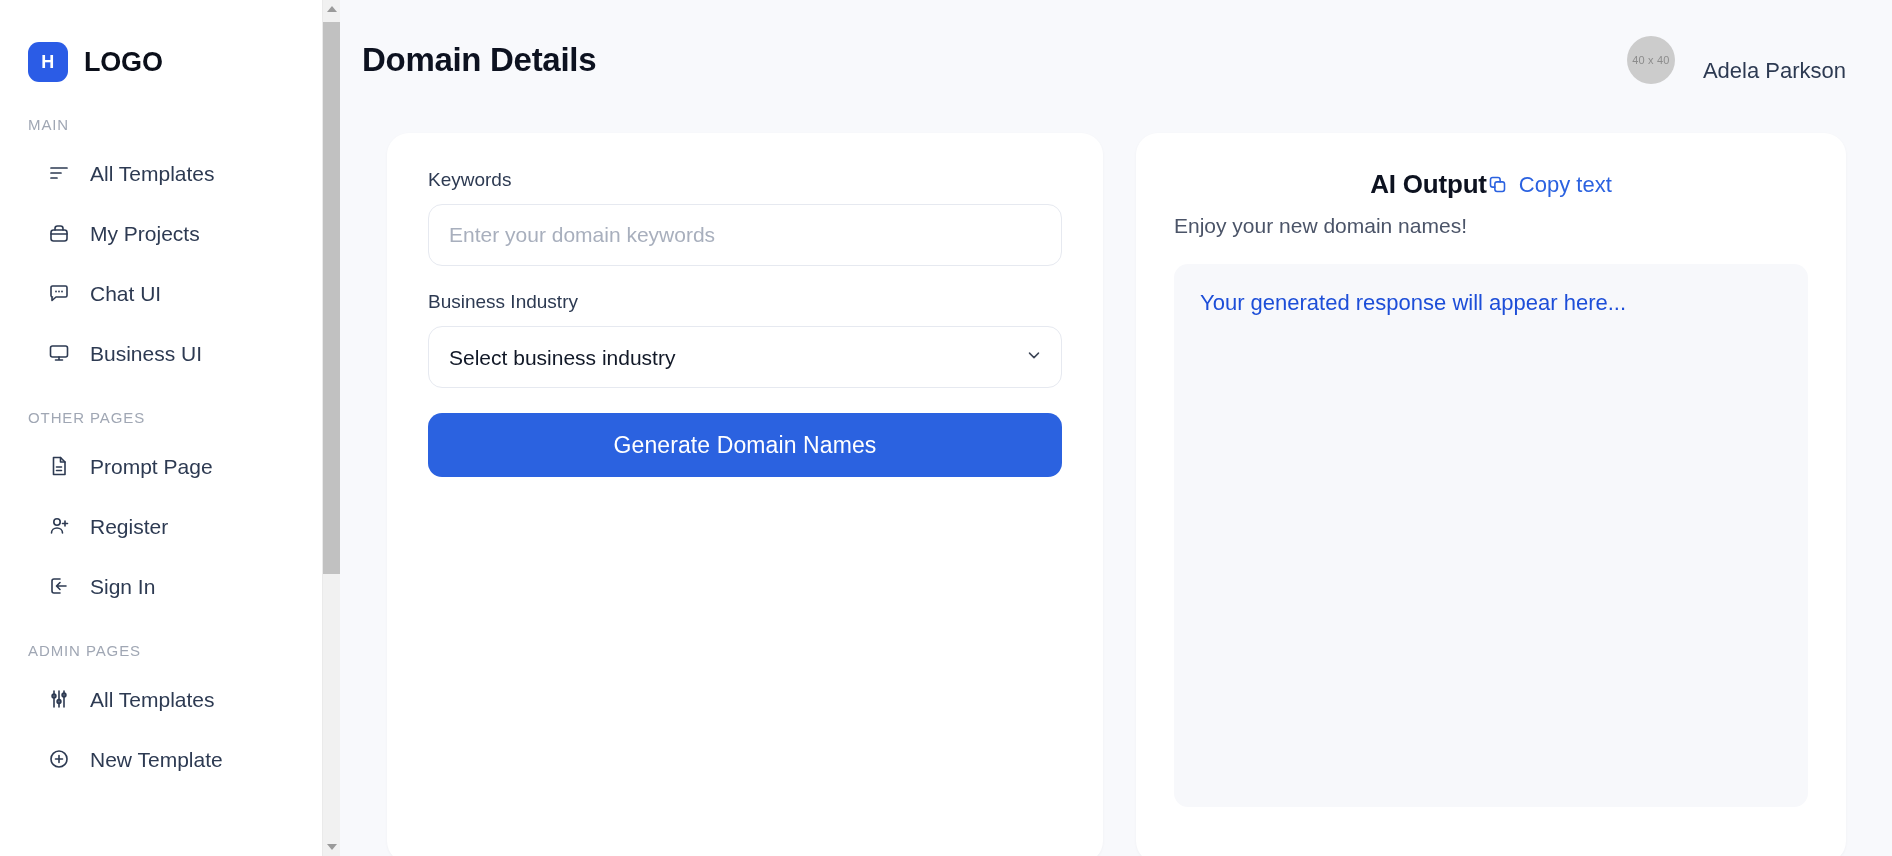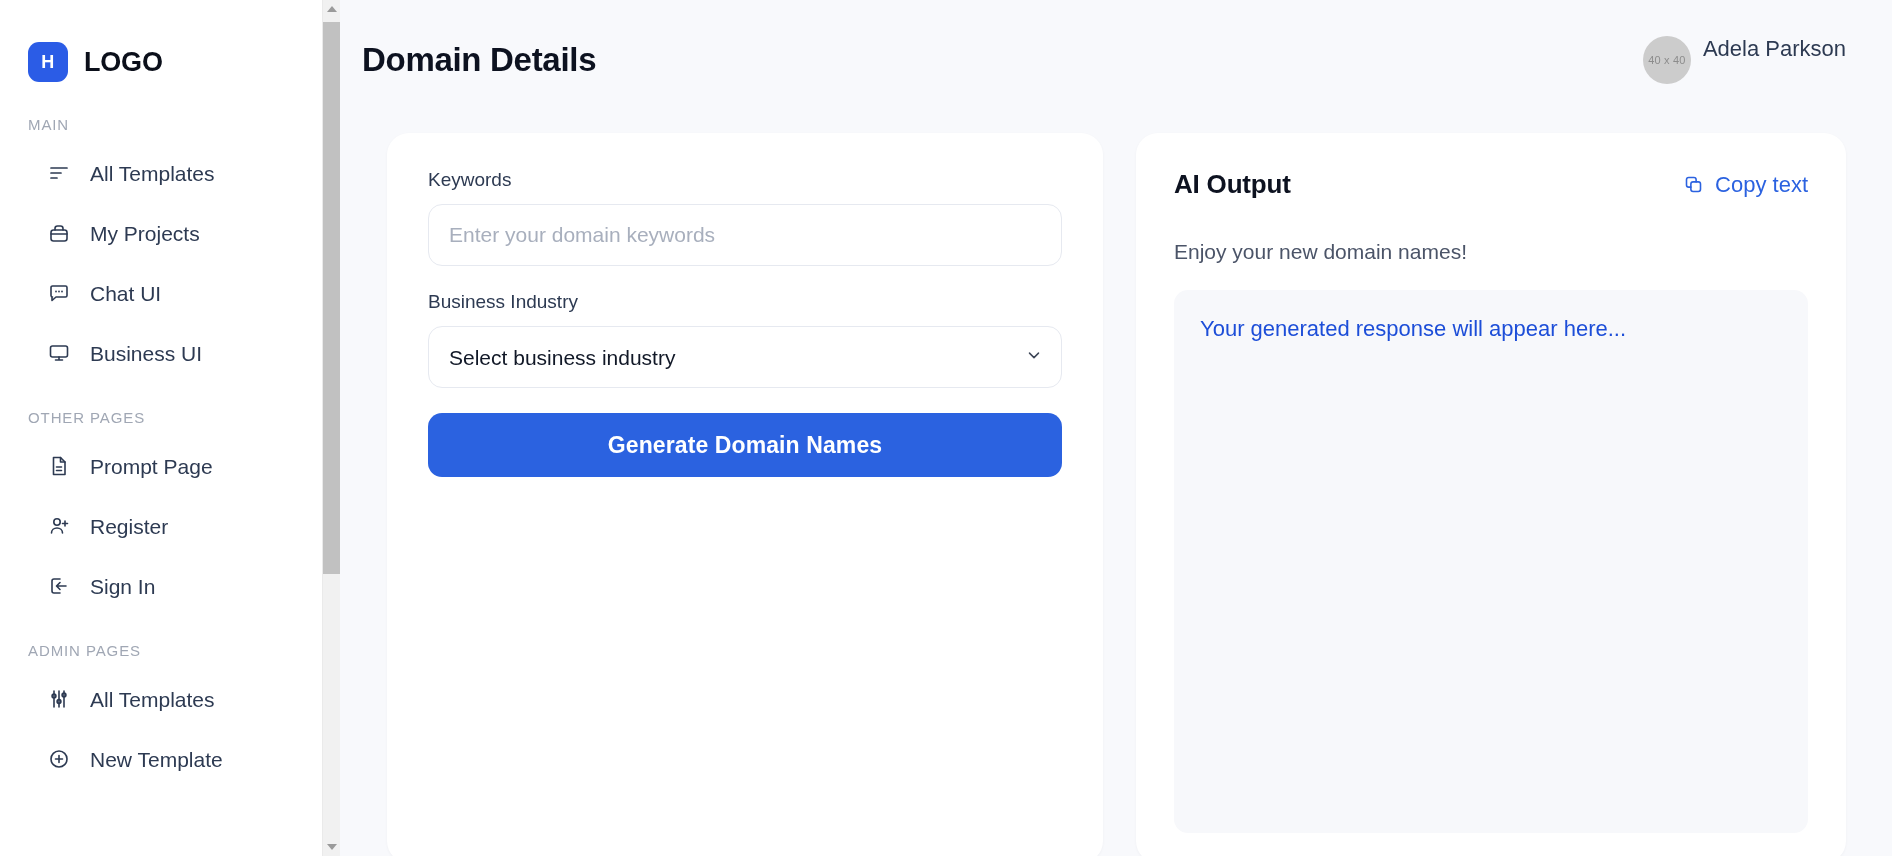--- a/index.html
+++ b/index.html
@@ -139,22 +139,22 @@
     padding: 0 46px 0 22px;
   }
   .page-title {
     font-size: 33px;
     font-weight: bold;
     color: #0d1220;
     letter-spacing: -0.3px;
   }
   .user-block {
     display: flex;
-    align-items: flex-start;
-    gap: 12px;
+    align-items: flex-end;
+    gap: 28px;
     cursor: pointer;
   }
   .avatar {
     width: 48px; height: 48px;
     border-radius: 50%;
     background: #cccccc;
     display: flex; align-items: center; justify-content: center;
     color: #8c8c8c;
     font-size: 11px;
     letter-spacing: .2px;
@@ -246,29 +246,28 @@
     height: 64px;
     margin-top: 14px;
     background: #2b62e0;
     color: #ffffff;
     border: none;
     border-radius: 14px;
     font-size: 23px;
     font-family: "Liberation Sans", sans-serif;
     cursor: pointer;
     letter-spacing: .1px;
-    font-weight: bold;
   }
 
   
   .output-head {
     display: flex;
     align-items: center;
-    justify-content: space-between;
-    margin-bottom: 40px;
+    justify-content: center;
+    margin-bottom: 14px;
   }
   .output-title {
     font-size: 26px;
     font-weight: bold;
     color: #0d1220;
     letter-spacing: -0.2px;
   }
   .copy-btn {
     display: flex;
     align-items: center;

